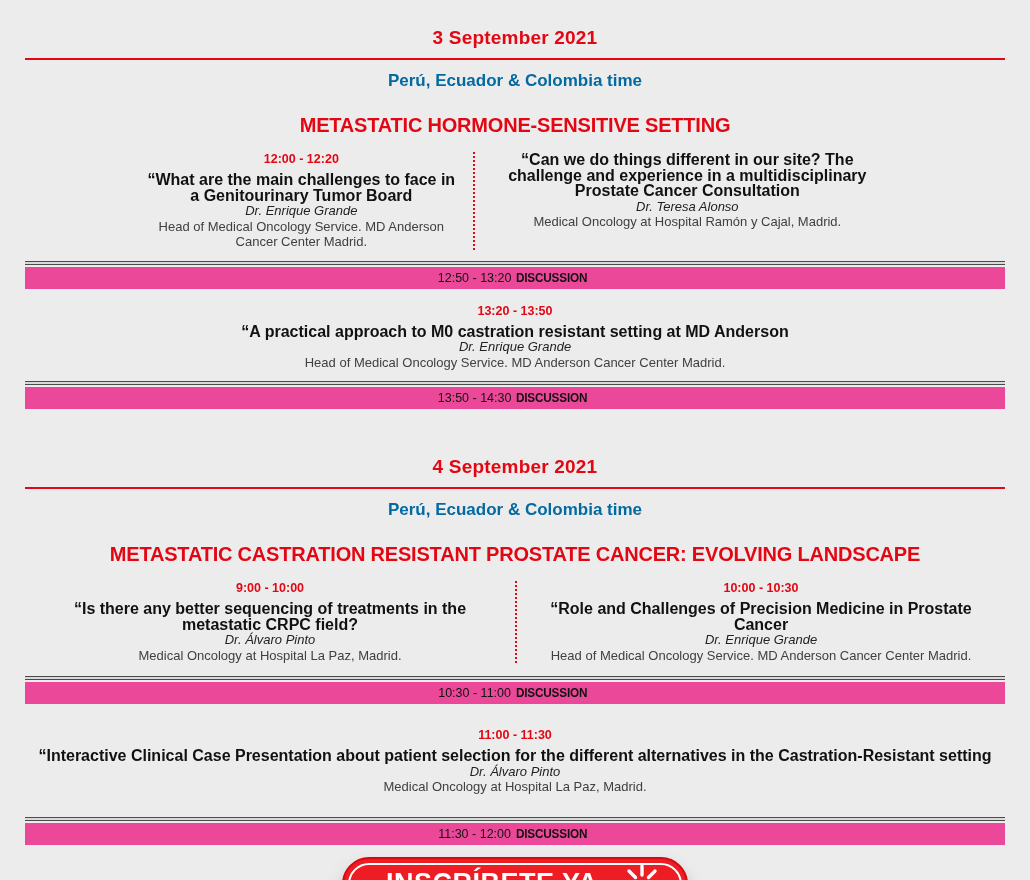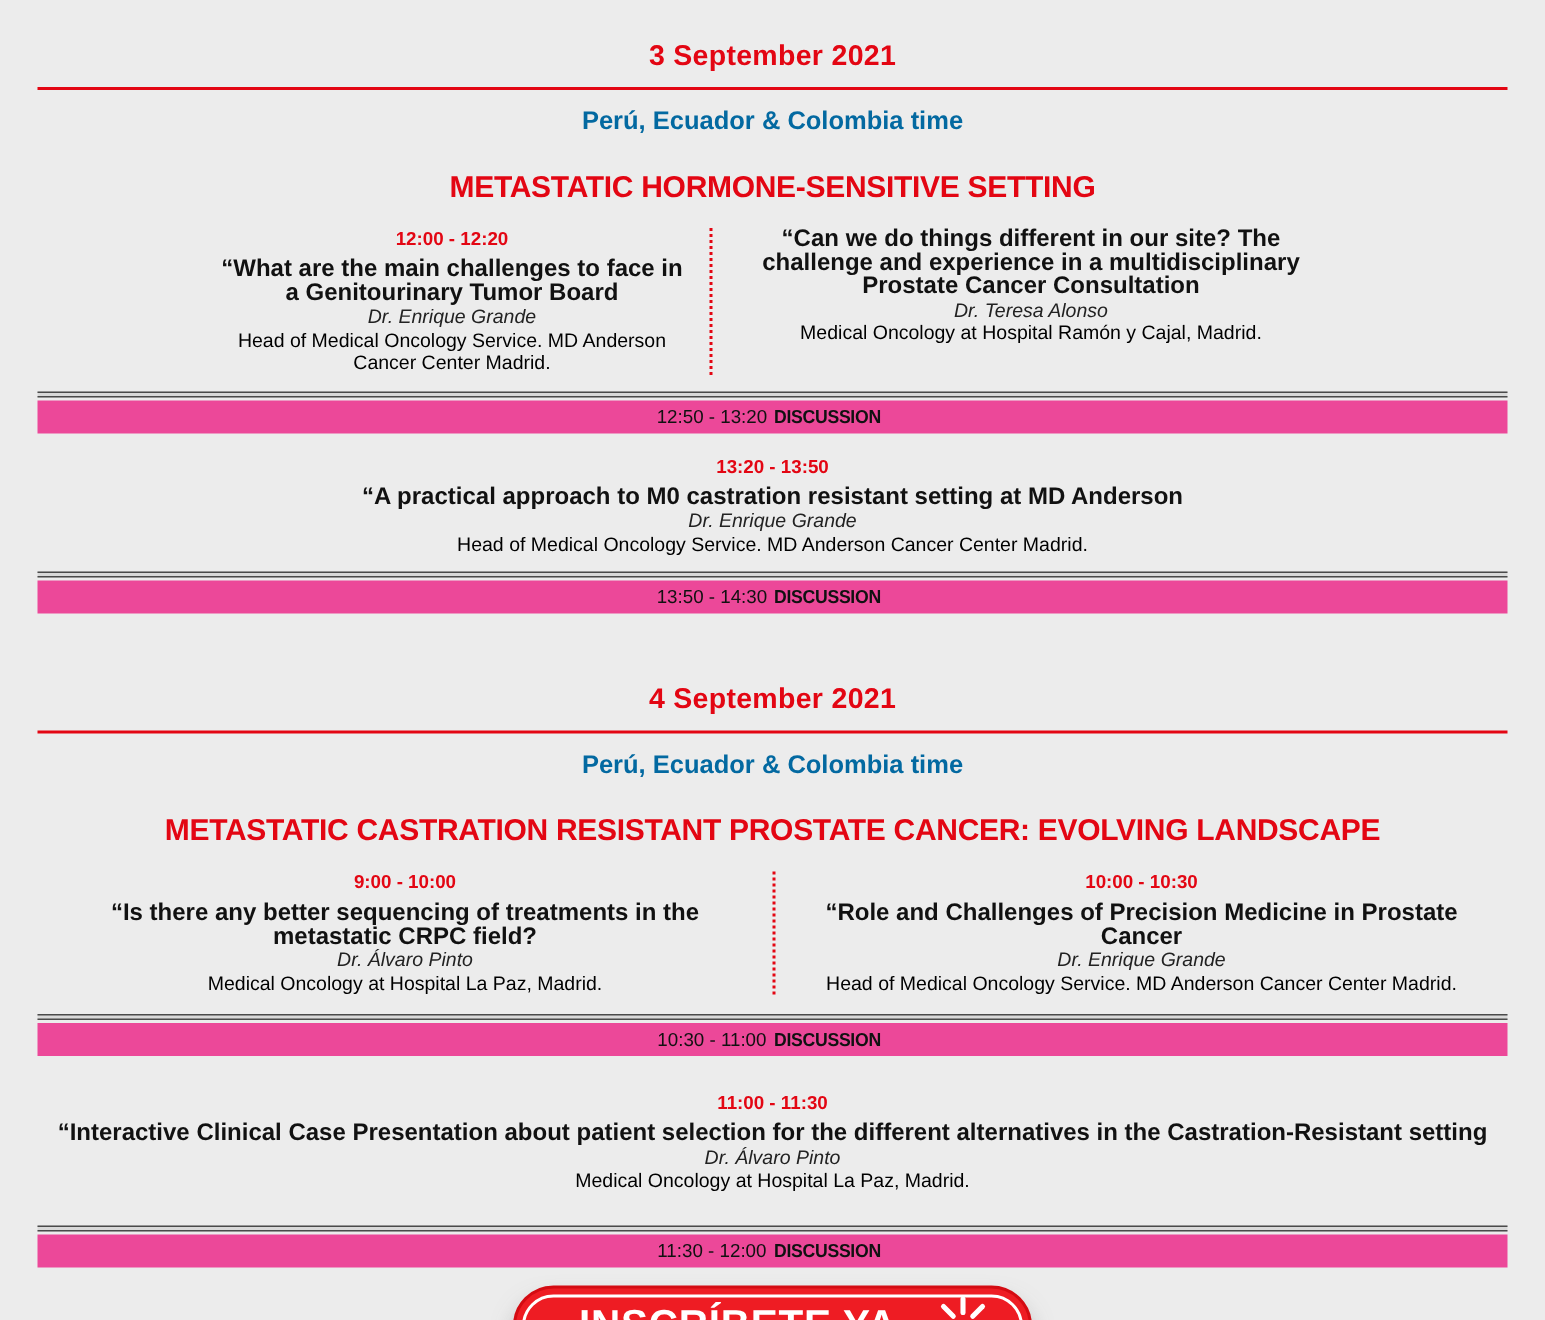--- a/index.html
+++ b/index.html
@@ -47,21 +47,21 @@
   .w320 .inner { max-width:320px; }
   .w420 .inner { max-width:420px; }
   .w460 .inner { max-width:460px; }
   .time {
     font-size:12.5px; font-weight:700;
     color:#e30613;
     margin-bottom:6px;
   }
   .s-title { font-size:16px; font-weight:700; line-height:15.5px; color:#111; }
   .s-speaker { font-size:13px; font-style:italic; line-height:15.5px; color:#222; }
-  .s-affil { font-size:13px; line-height:15.5px; color:#000000; }
+  .s-affil { font-size:13px; line-height:15.5px; color:#404040; }
   .single-session { margin-top:15px; }
   .disc { margin-top:11px; }
   .disc-rule {
     margin:0 25px;
     height:4px;
     background:#d9d9d9;
     border-top:1.6px solid #4a4a4a;
     border-bottom:1.6px solid #4a4a4a;
   }
   .disc-band {

